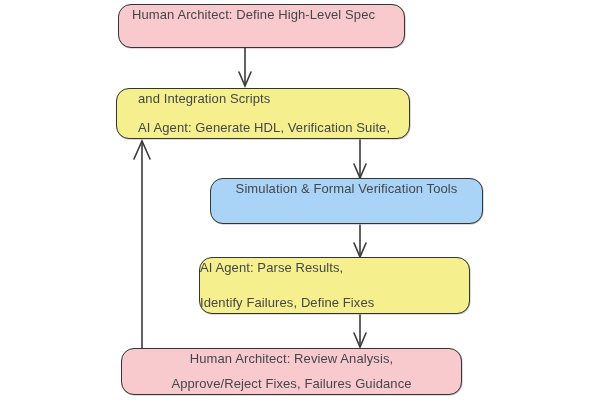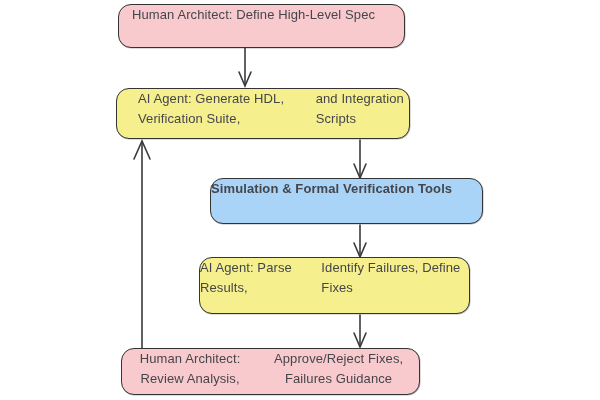--- a/index.html
+++ b/index.html
@@ -20,37 +20,37 @@
     left: 0; top: 0;
     width: 600px; height: 400px;
     pointer-events: none;
   }
   .node {
     position: absolute;
     box-sizing: border-box;
     border: 1.6px solid #343434;
     border-radius: 13px;
     display: flex;
-    flex-direction: row;
-    justify-content: flex-start;
+    flex-direction: column;
+    justify-content: space-between;
     font-size: 13px;
     line-height: 20px;
     color: #45464b;
     letter-spacing: 0.1px;
     box-shadow: 0.5px 0.5px 0 rgba(52,52,52,0.35);
   }
   .node-human { background: #f8cace; }
   .node-ai    { background: #f5ef8d; }
-  .node-tool  { background: #aad4f7; font-weight: bold; }
+  .node-tool  { background: #aad4f7; }
 
   .node-spec     { left: 118px; top: 4px;   width: 287px; height: 44px; padding-left: 13px; text-align: left; }
   .node-generate { left: 116px; top: 88px;  width: 294px; height: 51px; padding-left: 21px; text-align: left; }
   .node-simverify{ left: 210px; top: 178px; width: 273px; height: 46px; text-align: center; }
   .node-parse    { left: 199px; top: 257px; width: 271px; height: 57px; text-align: left; }
-  .node-review   { left: 121px; top: 348px; width: 299px; height: 47px; text-align: center; }
+  .node-review   { left: 121px; top: 348px; width: 341px; height: 47px; text-align: center; }
 
   .node .line { display: block; }
   .node .line:empty { display: none; }
 </style>
 </head>
 <body>
 
 <div class="canvas">
 
   <svg class="edges-layer" width="600" height="400" viewBox="0 0 600 400" fill="none" stroke="#3a3a3a" stroke-width="1.6" stroke-linecap="round">
@@ -79,22 +79,22 @@
       <line x1="142" y1="348" x2="142" y2="142"></line>
       <polyline points="134,159 142,141 150,159"></polyline>
     </g>
   </svg>
 
   <div class="node node-human node-spec">
     <span class="line">Human Architect: Define High-Level Spec</span>
   </div>
 
   <div class="node node-ai node-generate">
+    <span class="line">and Integration Scripts</span>
     <span class="line">AI Agent: Generate HDL, Verification Suite,</span>
-    <span class="line">and Integration Scripts</span>
   </div>
 
   <div class="node node-tool node-simverify">
     <span class="line">Simulation &amp; Formal Verification Tools</span>
   </div>
 
   <div class="node node-ai node-parse">
     <span class="line">AI Agent: Parse Results,</span>
     <span class="line">Identify Failures, Define Fixes</span>
   </div>

